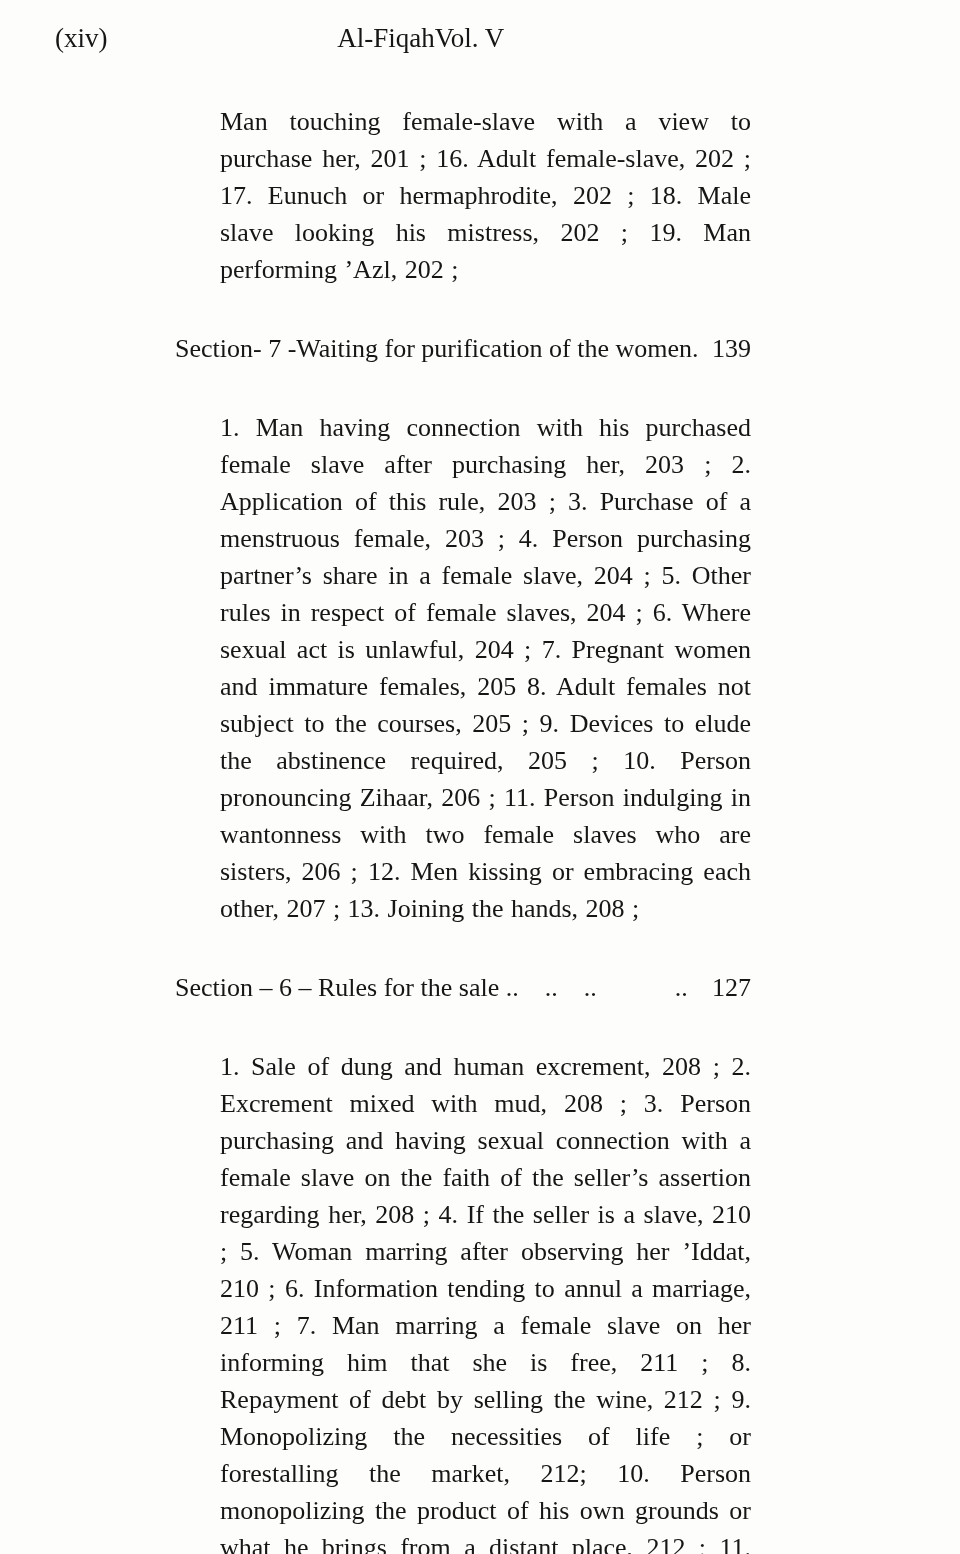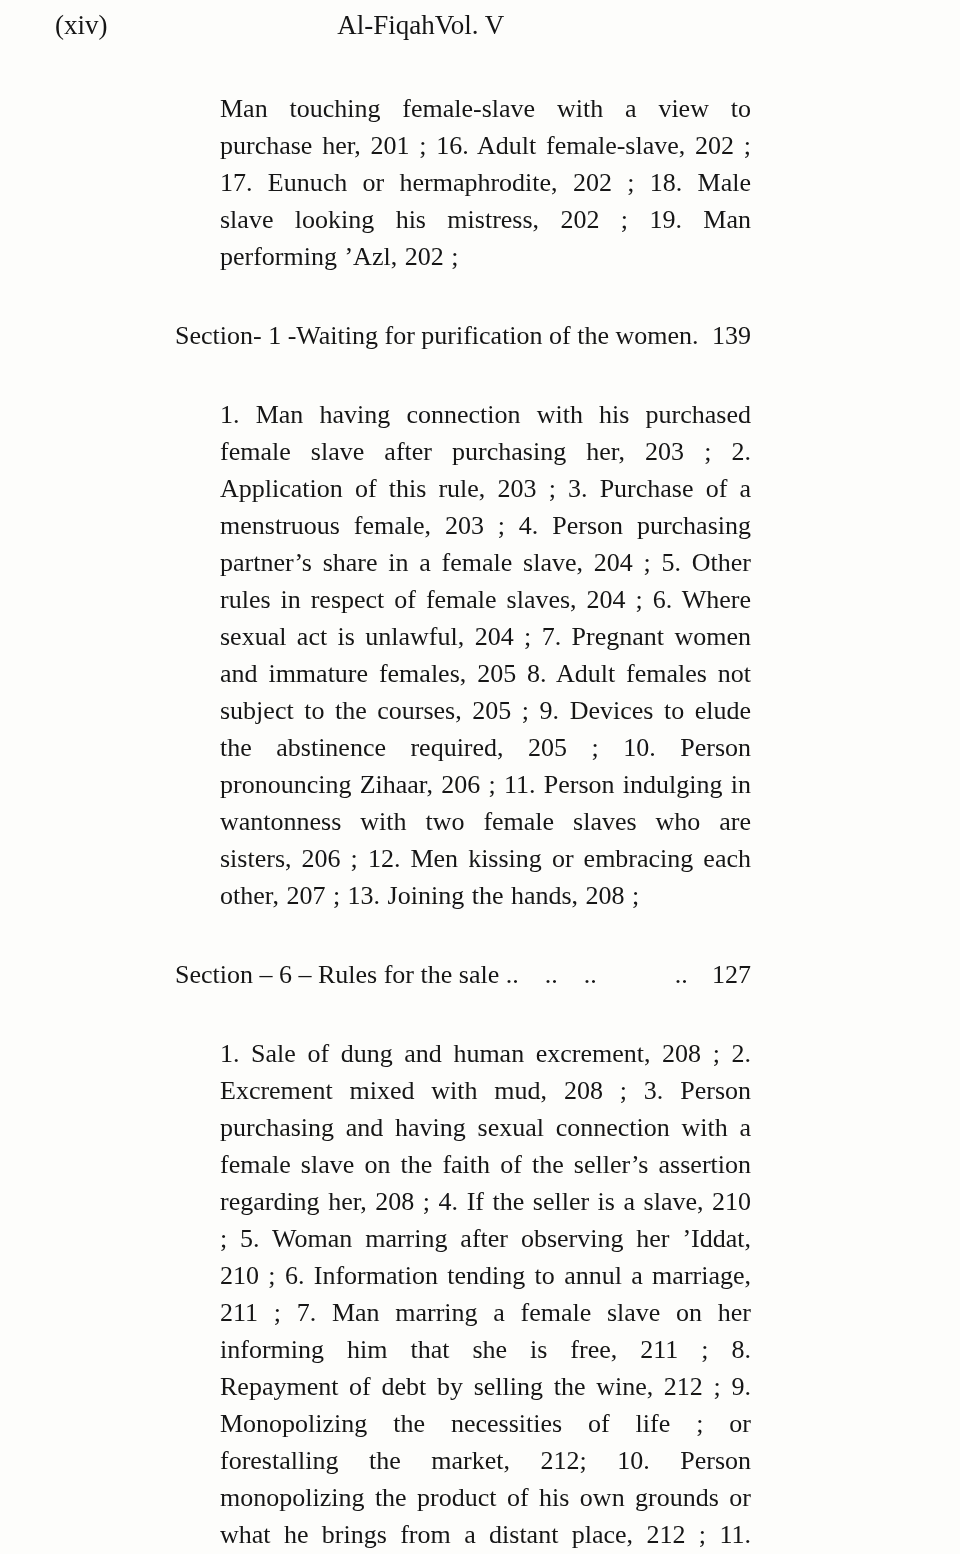--- a/index.html
+++ b/index.html
@@ -10,21 +10,21 @@
     background: #fdfdfb;
     overflow: hidden;
   }
   .page {
     position: relative;
     width: 807px;
     height: 1554px;
     box-sizing: border-box;
     font-family: "Liberation Serif", "DejaVu Serif", serif;
     color: #161616;
-    padding-top: 8px;
+    padding-top: 21px;
   }
   .page-header {
     display: grid;
     grid-template-columns: 1fr auto 1fr;
     align-items: baseline;
     padding: 0 90px 0 55px;
     font-size: 27px;
     line-height: 34px;
   }
   .page-header .hdr-left   { text-align: left; }
@@ -61,21 +61,21 @@
 <div class="page">
   <div class="page-header">
     <span class="hdr-left">(xiv)</span>
     <span class="hdr-center">Al-Fiqah</span>
     <span class="hdr-right">Vol. V</span>
   </div>
 
   <div class="content" id="doc-body">
       <p class="toc-paragraph">Man touching female-slave with a view to purchase her, 201 ; 16. Adult female-slave, 202 ; 17. Eunuch or hermaphrodite, 202 ; 18. Male slave looking his mistress, 202 ; 19. Man performing ’Azl, 202 ;</p>
       <div class="section-row">
-        <span class="section-text">Section- 1 -Waiting for purification of the women.</span>
+        <span class="section-text">Section- 7 -Waiting for purification of the women.</span>
         <span class="section-page">139</span>
       </div>
       <p class="toc-paragraph">1. Man having connection with his purchased female slave after purchasing her, 203 ; 2. Application of this rule, 203 ; 3. Purchase of a menstruous female, 203 ; 4. Person purchasing partner’s share in a female slave, 204 ; 5. Other rules in respect of female slaves, 204 ; 6. Where sexual act is unlawful, 204 ; 7. Pregnant women and immature females, 205 8. Adult females not subject to the courses, 205 ; 9. Devices to elude the abstinence required, 205 ; 10. Person pronouncing Zihaar, 206 ; 11. Person indulging in wantonness with two female slaves who are sisters, 206 ; 12. Men kissing or embracing each other, 207 ; 13. Joining the hands, 208 ;</p>
       <div class="section-row">
         <span class="section-text">Section – 6 – Rules for the sale ..  ..  ..      ..</span>
         <span class="section-page">127</span>
       </div>
       <p class="toc-paragraph">1. Sale of dung and human excrement, 208 ; 2. Excrement mixed with mud, 208 ; 3. Person purchasing and having sexual connection with a female slave on the faith of the seller’s assertion regarding her, 208 ; 4. If the seller is a slave, 210 ; 5. Woman marring after observing her ’Iddat, 210 ; 6. Information tending to annul a marriage, 211 ; 7. Man marring a female slave on her informing him that she is free, 211 ; 8. Repayment of debt by selling the wine, 212 ; 9. Monopolizing the necessities of life ; or forestalling the market, 212; 10. Person monopolizing the product of his own grounds or what he brings from a distant place, 212 ; 11. Rulers fixing prices, 212 ; 12. In case of necessity, 213 ; 13. Monopolizer required to sell his superfluous provisions, 213 ; 14. Combination to raise the prices, 213 ; 15. Sale of</p>
     </div>
 </div>

